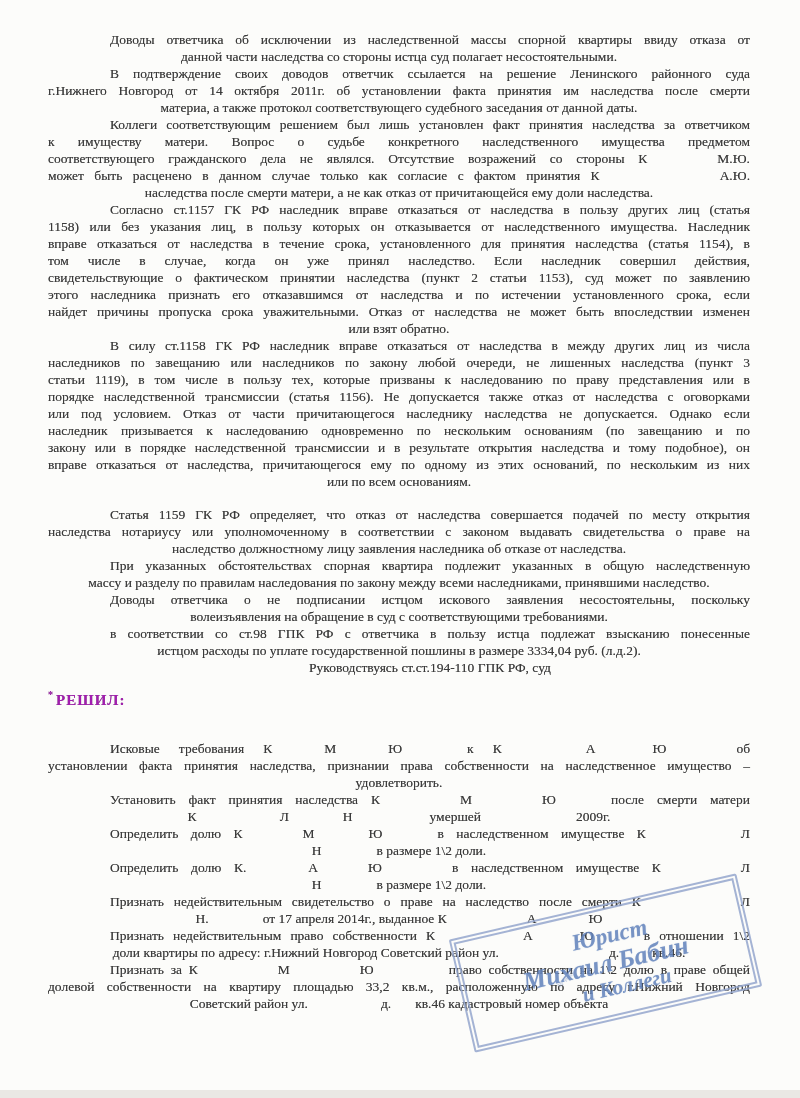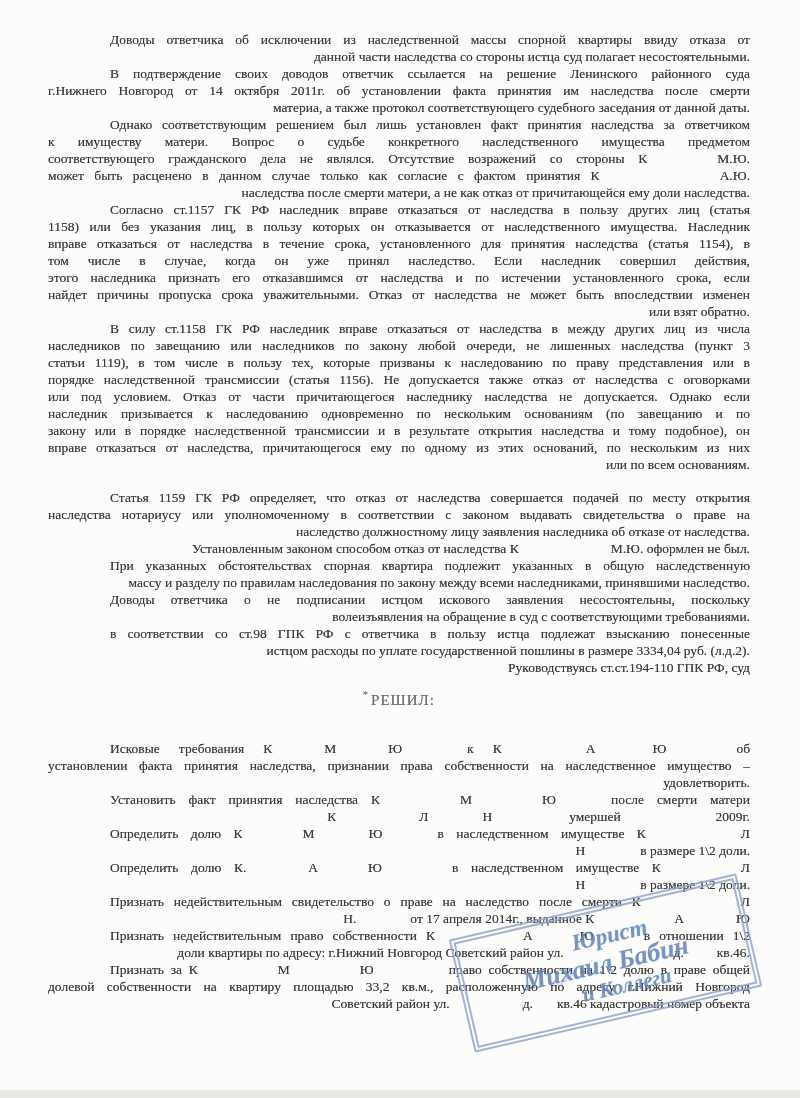--- a/index.html
+++ b/index.html
@@ -18,38 +18,38 @@
     left:0;top:0;width:800px;
     padding:31px 50px 0 48px;
     box-sizing:border-box;
     color:#3a3a3a;
     font-size:13.5px;
     line-height:17px;
     text-shadow:0 0 0.5px rgba(40,40,40,0.55);
   }
   .para{margin:0;padding:0;}
   .line{
-    text-align:right;
+    text-align:center;
     white-space:normal;
   }
   .line.j{
     text-align:justify;
     text-align-last:justify;
   }
   .line.ind{padding-left:62px;}
   .gap{display:inline-block;height:1px;vertical-align:baseline;}
   .spacer{height:16px;}
   .heading{
-    text-align:center;
-    font-weight:normal;
+    text-align:left;
+    font-weight:bold;
     font-size:15px;
     line-height:20px;
     letter-spacing:1px;
     margin:14px 0 28px 0;
-    color:#737373;
+    color:#a21caf;
   }
   .heading .mark{
     display:inline-block;
     font-size:10px;
     transform:translateY(-7px);
     margin-right:3px;
     letter-spacing:0;
   }
   
   .stamp{
@@ -98,31 +98,32 @@
       <div class="para">
         <div class="line j ind">Доводы ответчика об исключении из наследственной массы спорной квартиры ввиду отказа от</div>
         <div class="line">данной части наследства со стороны истца суд полагает несостоятельными.</div>
       </div>
       <div class="para">
         <div class="line j ind">В подтверждение своих доводов ответчик ссылается на решение Ленинского районного суда</div>
         <div class="line j">г.Нижнего Новгород от 14 октября 2011г. об установлении факта принятия им наследства после смерти</div>
         <div class="line">материа, а также протокол соответствующего судебного заседания от данной даты.</div>
       </div>
       <div class="para">
-        <div class="line j ind">Однако соответствующим решением был лишь установлен факт принятия наследства за ответчиком</div>
+        <div class="line j ind">Коллеги соответствующим решением был лишь установлен факт принятия наследства за ответчиком</div>
         <div class="line j">к имуществу матери. Вопрос о судьбе конкретного наследственного имущества предметом</div>
         <div class="line j">соответствующего гражданского дела не являлся. Отсутствие возражений со стороны К<span class="gap" style="width: 70px;"></span>М.Ю.</div>
         <div class="line j">может быть расценено в данном случае только как согласие с фактом принятия К<span class="gap" style="width: 120px;"></span>А.Ю.</div>
         <div class="line">наследства после смерти матери, а не как отказ от причитающейся ему доли наследства.</div>
       </div>
       <div class="para">
         <div class="line j ind">Согласно ст.1157 ГК РФ наследник вправе отказаться от наследства в пользу других лиц (статья</div>
         <div class="line j">1158) или без указания лиц, в пользу которых он отказывается от наследственного имущества. Наследник</div>
         <div class="line j">вправе отказаться от наследства в течение срока, установленного для принятия наследства (статья 1154), в</div>
         <div class="line j">том числе в случае, когда он уже принял наследство. Если наследник совершил действия,</div>
+        <div class="line j">свидетельствующие о фактическом принятии наследства (пункт 2 статьи 1153), суд может по заявлению</div>
         <div class="line j">этого наследника признать его отказавшимся от наследства и по истечении установленного срока, если</div>
         <div class="line j">найдет причины пропуска срока уважительными. Отказ от наследства не может быть впоследствии изменен</div>
         <div class="line">или взят обратно.</div>
       </div>
       <div class="para">
         <div class="line j ind">В силу ст.1158 ГК РФ наследник вправе отказаться от наследства в между других лиц из числа</div>
         <div class="line j">наследников по завещанию или наследников по закону любой очереди, не лишенных наследства (пункт 3</div>
         <div class="line j">статьи 1119), в том числе в пользу тех, которые призваны к наследованию по праву представления или в</div>
         <div class="line j">порядке наследственной трансмиссии (статья 1156). Не допускается также отказ от наследства с оговорками</div>
         <div class="line j">или под условием. Отказ от части причитающегося наследнику наследства не допускается. Однако если</div>
@@ -131,23 +132,20 @@
         <div class="line j">вправе отказаться от наследства, причитающегося ему по одному из этих оснований, по нескольким из них</div>
         <div class="line">или по всем основаниям.</div>
       </div>
       <div class="spacer"></div>
       <div class="para">
         <div class="line j ind">Статья 1159 ГК РФ определяет, что отказ от наследства совершается подачей по месту открытия</div>
         <div class="line j">наследства нотариусу или уполномоченному в соответствии с законом выдавать свидетельства о праве на</div>
         <div class="line">наследство должностному лицу заявления наследника об отказе от наследства.</div>
       </div>
       <div class="para">
-        <div class="line ind">Установленным законом способом отказ от наследства К<span class="gap" style="width: 92px;"></span>М.Ю. оформлен не был.</div>
-      </div>
-      <div class="para">
         <div class="line j ind">При указанных обстоятельствах спорная квартира подлежит указанных в общую наследственную</div>
         <div class="line">массу и разделу по правилам наследования по закону между всеми наследниками, принявшими наследство.</div>
       </div>
       <div class="para">
         <div class="line j ind">Доводы ответчика о не подписании истцом искового заявления несостоятельны, поскольку</div>
         <div class="line">волеизъявления на обращение в суд с соответствующими требованиями.</div>
       </div>
       <div class="para">
         <div class="line j ind">в соответствии со ст.98 ГПК РФ с ответчика в пользу истца подлежат взысканию понесенные</div>
         <div class="line">истцом расходы по уплате государственной пошлины в размере 3334,04 руб. (л.д.2).</div>

